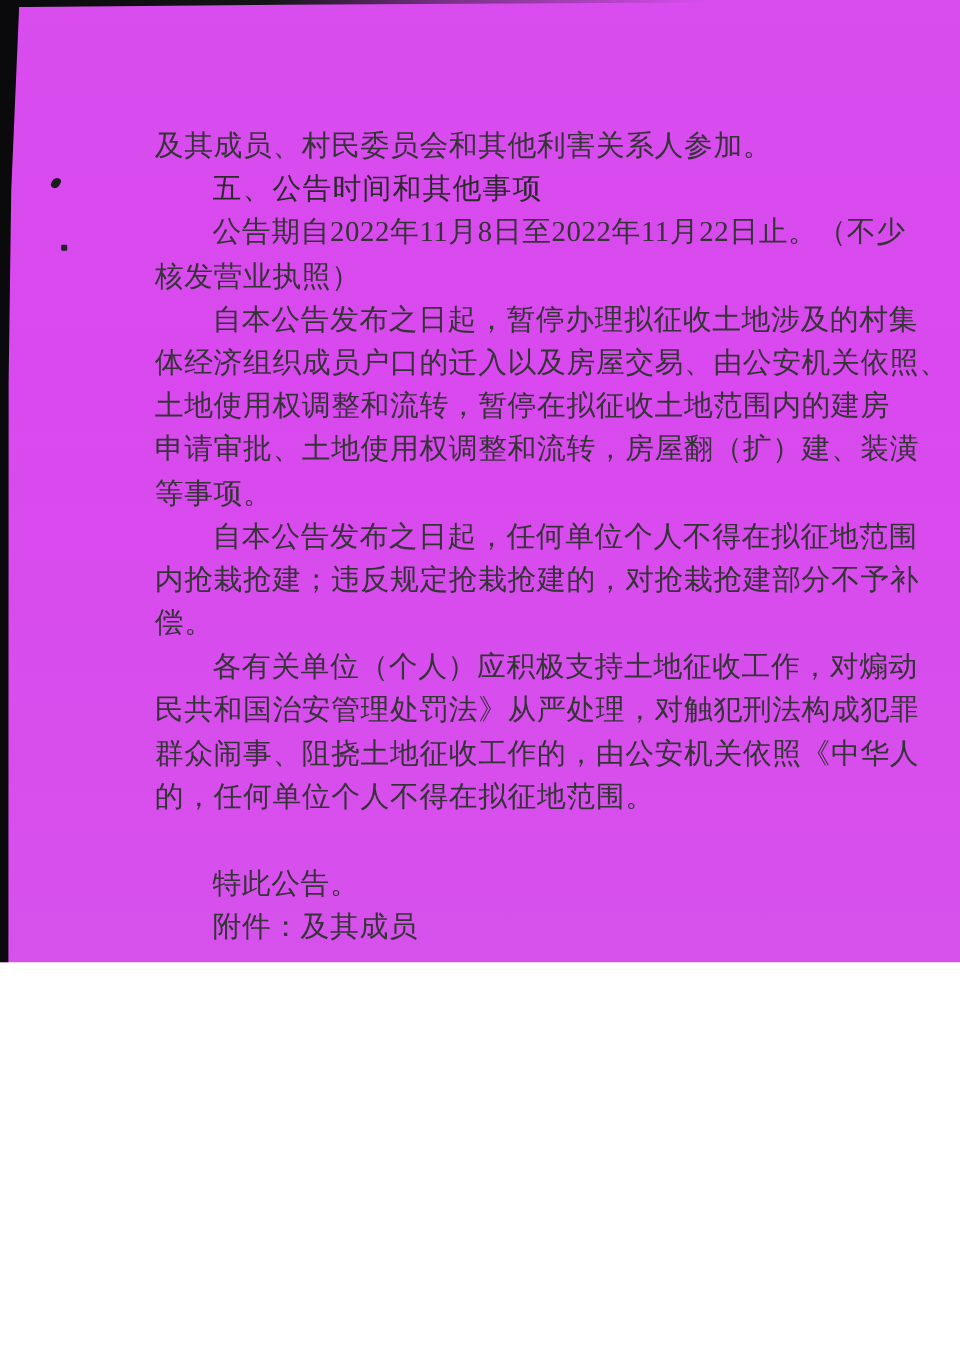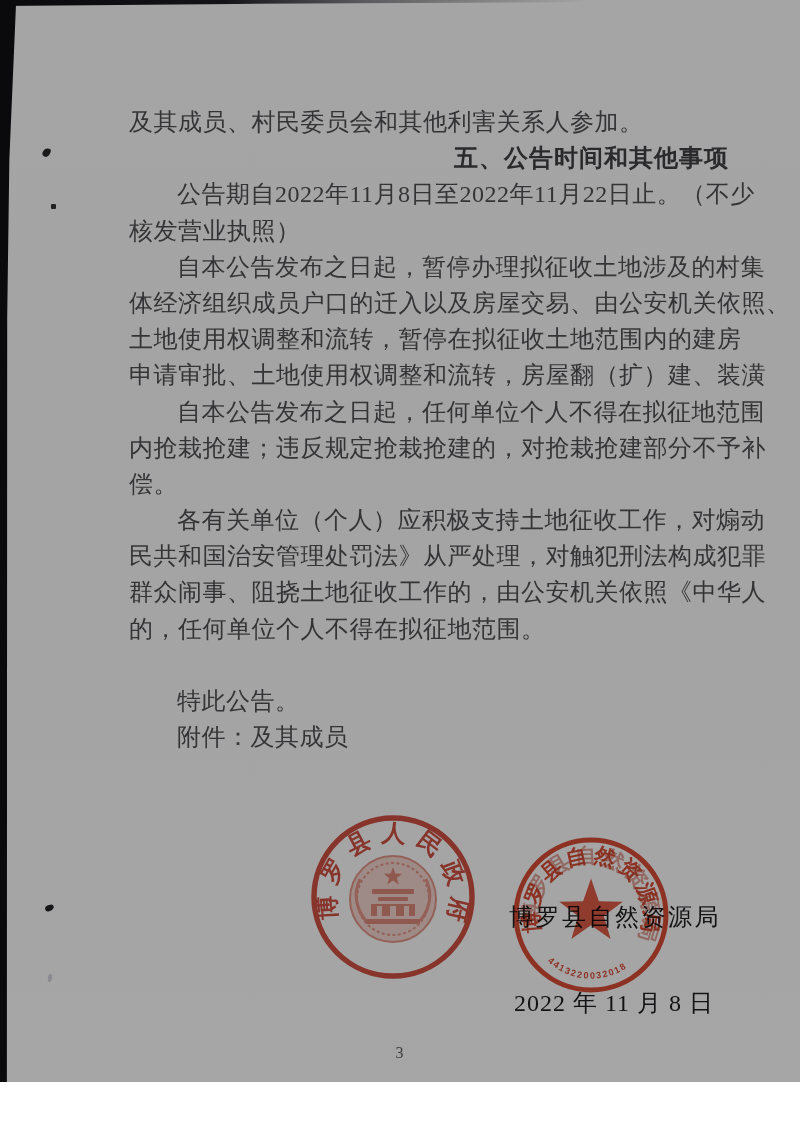--- a/index.html
+++ b/index.html
@@ -1,19 +1,19 @@
 <!DOCTYPE html>
 <html><head>
 <meta charset="utf-8">
 <style>
   html,body{margin:0;padding:0;}
   .page{
     position:relative;
-    width:800px;height:1082px;
-    background:#a3a3a3;
+    width:800px;height:802px;
+    background:#d946ef;
     overflow:hidden;
     font-family:"Liberation Serif", serif;
   }
   .scan-shade{
     position:absolute;inset:0;
     background:linear-gradient(180deg, rgba(205,205,215,0.05) 0%, rgba(195,195,208,0.02) 40%, rgba(190,190,202,0.09) 100%);
     pointer-events:none;
   }
   
   .left-edge{
@@ -37,25 +37,24 @@
     position:absolute;left:129px;top:104px;width:600px;
     color:#343436;
   }
   .line{
     height:36.2px;line-height:36.2px;
     font-size:24px;letter-spacing:0.5px;
     white-space:nowrap;
   }
   .indent{padding-left:48px;}
   .bold{
-    font-weight:bold;
+    font-weight:normal;
     font-family:"Liberation Sans", sans-serif;
     letter-spacing:1px;
     color:#2a2a2c;
-    text-align:right;
   }
   .blank{height:36.2px;}
 
   
   .seal{position:absolute;mix-blend-mode:multiply;}
   .seal-gov{left:308px;top:809px;width:170px;height:174px;opacity:0.93;}
   .seal-bureau{left:511px;top:835px;width:160px;height:160px;opacity:0.95;}
 
   
   .sig{
@@ -87,20 +86,21 @@
 
   <div class="doc-text">
     <div class="line">及其成员、村民委员会和其他利害关系人参加。</div>
     <div class="line indent bold">五、公告时间和其他事项</div>
     <div class="line indent">公告期自2022年11月8日至2022年11月22日止。（不少</div>
     <div class="line">核发营业执照）</div>
     <div class="line indent">自本公告发布之日起，暂停办理拟征收土地涉及的村集</div>
     <div class="line">体经济组织成员户口的迁入以及房屋交易、由公安机关依照、</div>
     <div class="line">土地使用权调整和流转，暂停在拟征收土地范围内的建房</div>
     <div class="line">申请审批、土地使用权调整和流转，房屋翻（扩）建、装潢</div>
+    <div class="line">等事项。</div>
     <div class="line indent">自本公告发布之日起，任何单位个人不得在拟征地范围</div>
     <div class="line">内抢栽抢建；违反规定抢栽抢建的，对抢栽抢建部分不予补</div>
     <div class="line">偿。</div>
     <div class="line indent">各有关单位（个人）应积极支持土地征收工作，对煽动</div>
     <div class="line">民共和国治安管理处罚法》从严处理，对触犯刑法构成犯罪</div>
     <div class="line">群众闹事、阻挠土地征收工作的，由公安机关依照《中华人</div>
     <div class="line">的，任何单位个人不得在拟征地范围。</div>
     <div class="blank"></div>
     <div class="line indent">特此公告。</div>
     <div class="line indent">附件：及其成员</div>

